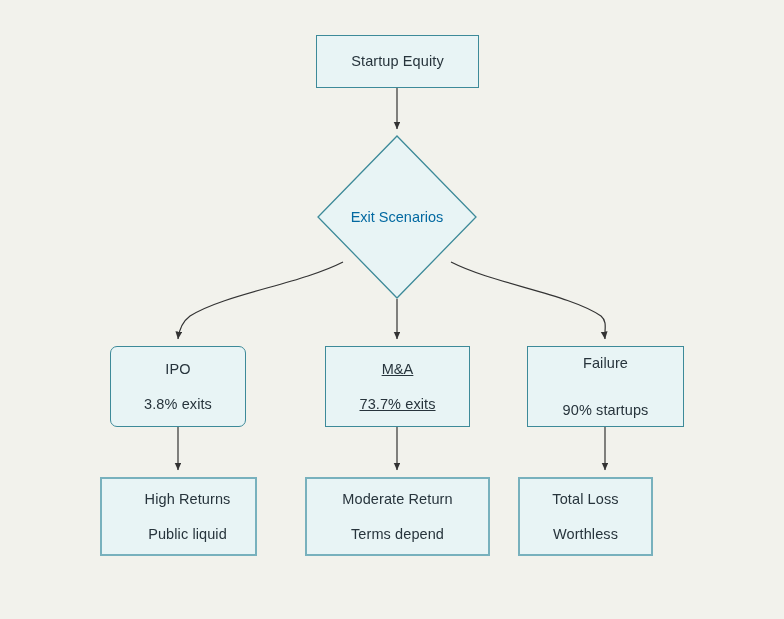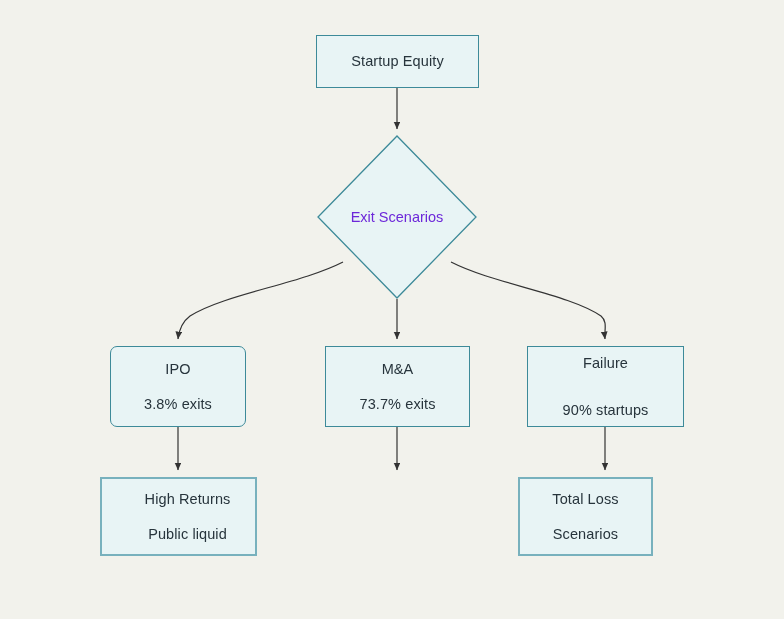--- a/index.html
+++ b/index.html
@@ -69,21 +69,21 @@
   }
   .diamond-label {
     position: absolute;
     left: 0;
     top: 0;
     width: 160px;
     height: 164px;
     display: flex;
     align-items: center;
     justify-content: center;
-    color: #6d28d9;
+    color: #0369a1;
     font-size: 14.5px;
     white-space: nowrap;
   }
 </style>
 </head>
 <body>
 
 <div id="flow-root">
 
   <svg class="edge-layer" viewBox="0 0 784 619" xmlns="http://www.w3.org/2000/svg">
@@ -117,34 +117,38 @@
       <polygon points="80,1 159,82 80,163 1,82" fill="#e8f4f5" stroke="#3d8a99" stroke-width="1.3"></polygon>
     </svg>
     <div class="diamond-label">Exit Scenarios</div>
   </div>
 
   <div class="node" style="left:110px; top:346px; width:136px; height:81px;border-radius:7px;">
     <span class="line">IPO</span>
     <span class="line">3.8% exits</span>
   </div>
 
-  <div class="node" style="left:325px; top:346px; width:145px; height:81px;">
+  <div class="node" style="left:325px; top:346px; width:145px; height:81px;text-decoration:underline;">
     <span class="line">M&amp;A</span>
     <span class="line">73.7% exits</span>
   </div>
 
   <div class="node" style="left:527px; top:346px; width:157px; height:81px;gap:12px;">
     <span class="line">Failure</span>
     <span class="line">90% startups</span>
   </div>
 
   <div class="node thick" style="left:100px; top:477px; width:157px; height:79px;padding-left:18px;">
     <span class="line">High Returns</span>
     <span class="line">Public liquid</span>
   </div>
 
+  <div class="node thick" style="left:305px; top:477px; width:185px; height:79px;">
+    <span class="line">Moderate Return</span>
+    <span class="line">Terms depend</span>
+  </div>
 
   <div class="node thick" style="left:518px; top:477px; width:135px; height:79px;">
     <span class="line">Total Loss</span>
-    <span class="line">Scenarios</span>
+    <span class="line">Worthless</span>
   </div>
 
 </div>
 
 </body></html>

